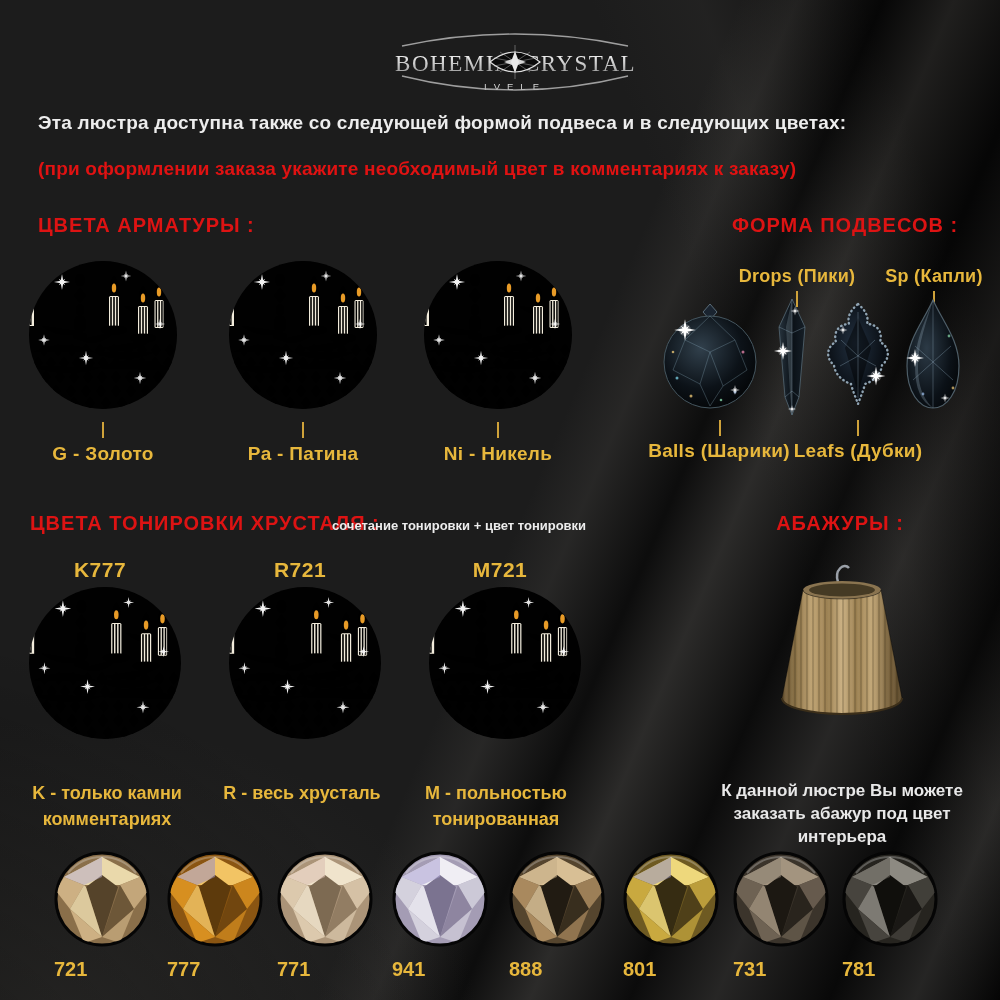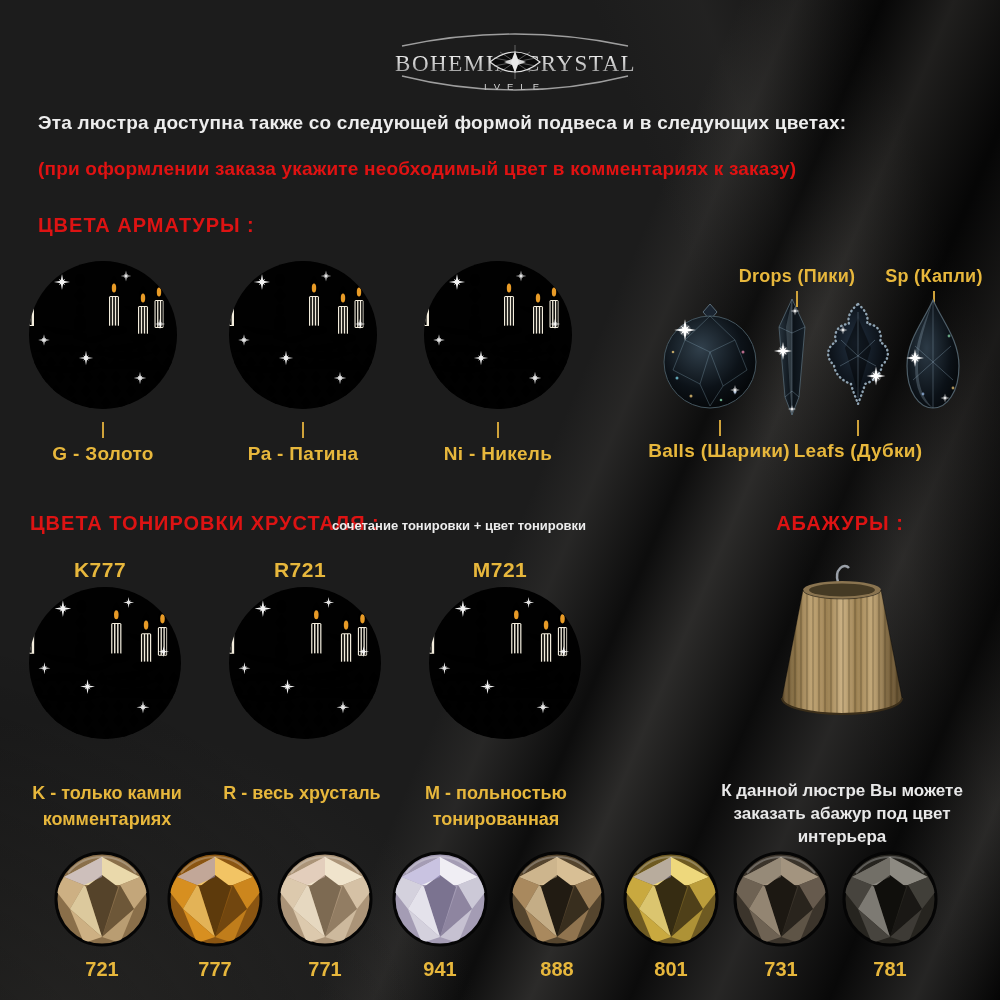--- a/index.html
+++ b/index.html
@@ -19,21 +19,21 @@
   .white-line{color:#ededed;font-size:19px;font-weight:600;letter-spacing:.2px;}
   .red-line{color:#e01212;font-size:19px;font-weight:600;letter-spacing:.2px;}
   .sec-title{color:#dd1313;font-size:20px;font-weight:bold;letter-spacing:1px;}
   .center{text-align:center;}
   .gold-label{color:#e7b73c;font-size:19px;font-weight:bold;letter-spacing:.3px;}
   .gold-code{color:#e7b73c;font-size:21px;font-weight:bold;letter-spacing:.5px;}
   .gold-desc{color:#e7b73c;font-size:18px;font-weight:bold;line-height:26px;margin-top:28px;}
   .white-caption{color:#e8e8e8;font-size:17px;font-weight:600;line-height:23px;margin-top:43px;}
   .tick{position:absolute;width:2px;height:16px;background:#cfa23a;}
   .num{margin-top:7px;color:#e7b73c;font-size:20px;font-weight:bold;}
-  .swatch{position:absolute;top:851px;width:96px;text-align:center;}
+  .swatch{position:absolute;top:851px;width:96px;}
   .photo-circle{position:absolute;border-radius:50%;}
 </style>
 </head>
 <body>
 
 <svg aria-hidden="true" style="position:absolute;width:0;height:0">
 <defs>
   <linearGradient id="silverG" x1="0" y1="0" x2="0" y2="1">
     <stop offset="0" stop-color="#ffffff"></stop>
         <stop offset=".5" stop-color="#cacaca"></stop>
@@ -245,20 +245,21 @@
         <use href="#chandSym"></use>
       </svg>
   </div>
   <div class="tick" style="left:102px;top:422px"></div>
   <div class="tick" style="left:302px;top:422px"></div>
   <div class="tick" style="left:497px;top:422px"></div>
   <div class="abs gold-label center" style="left:8px;top:443px;width:190px">G - Золото</div>
   <div class="abs gold-label center" style="left:208px;top:443px;width:190px">Pa - Патина</div>
   <div class="abs gold-label center" style="left:403px;top:443px;width:190px">Ni - Никель</div>
 
+  <div class="abs sec-title center" style="left:695px;top:214px;width:300px">ФОРМА ПОДВЕСОВ :</div>
   <div class="abs gold-label center" style="left:717px;top:266px;width:160px;font-size:18px">Drops (Пики)</div>
   <div class="abs gold-label center" style="left:854px;top:266px;width:160px;font-size:18px">Sp (Капли)</div>
   <div class="tick" style="left:796px;top:291px"></div>
   <div class="tick" style="left:933px;top:291px"></div>
 
   <svg class="abs" style="left:655px;top:300px" width="110" height="115" viewBox="0 0 110 115">
     <path d="M55,4 L62,12 L55,20 L48,12 Z" fill="#1a2430" stroke="#5a6c78" stroke-width="1"></path>
     <circle cx="55" cy="62" r="46" fill="url(#ballG)" stroke="#45565f" stroke-width="1"></circle>
     <g stroke="rgba(150,185,205,.28)" fill="none">
       <path d="M55,16 L80,40 L92,70"></path>

